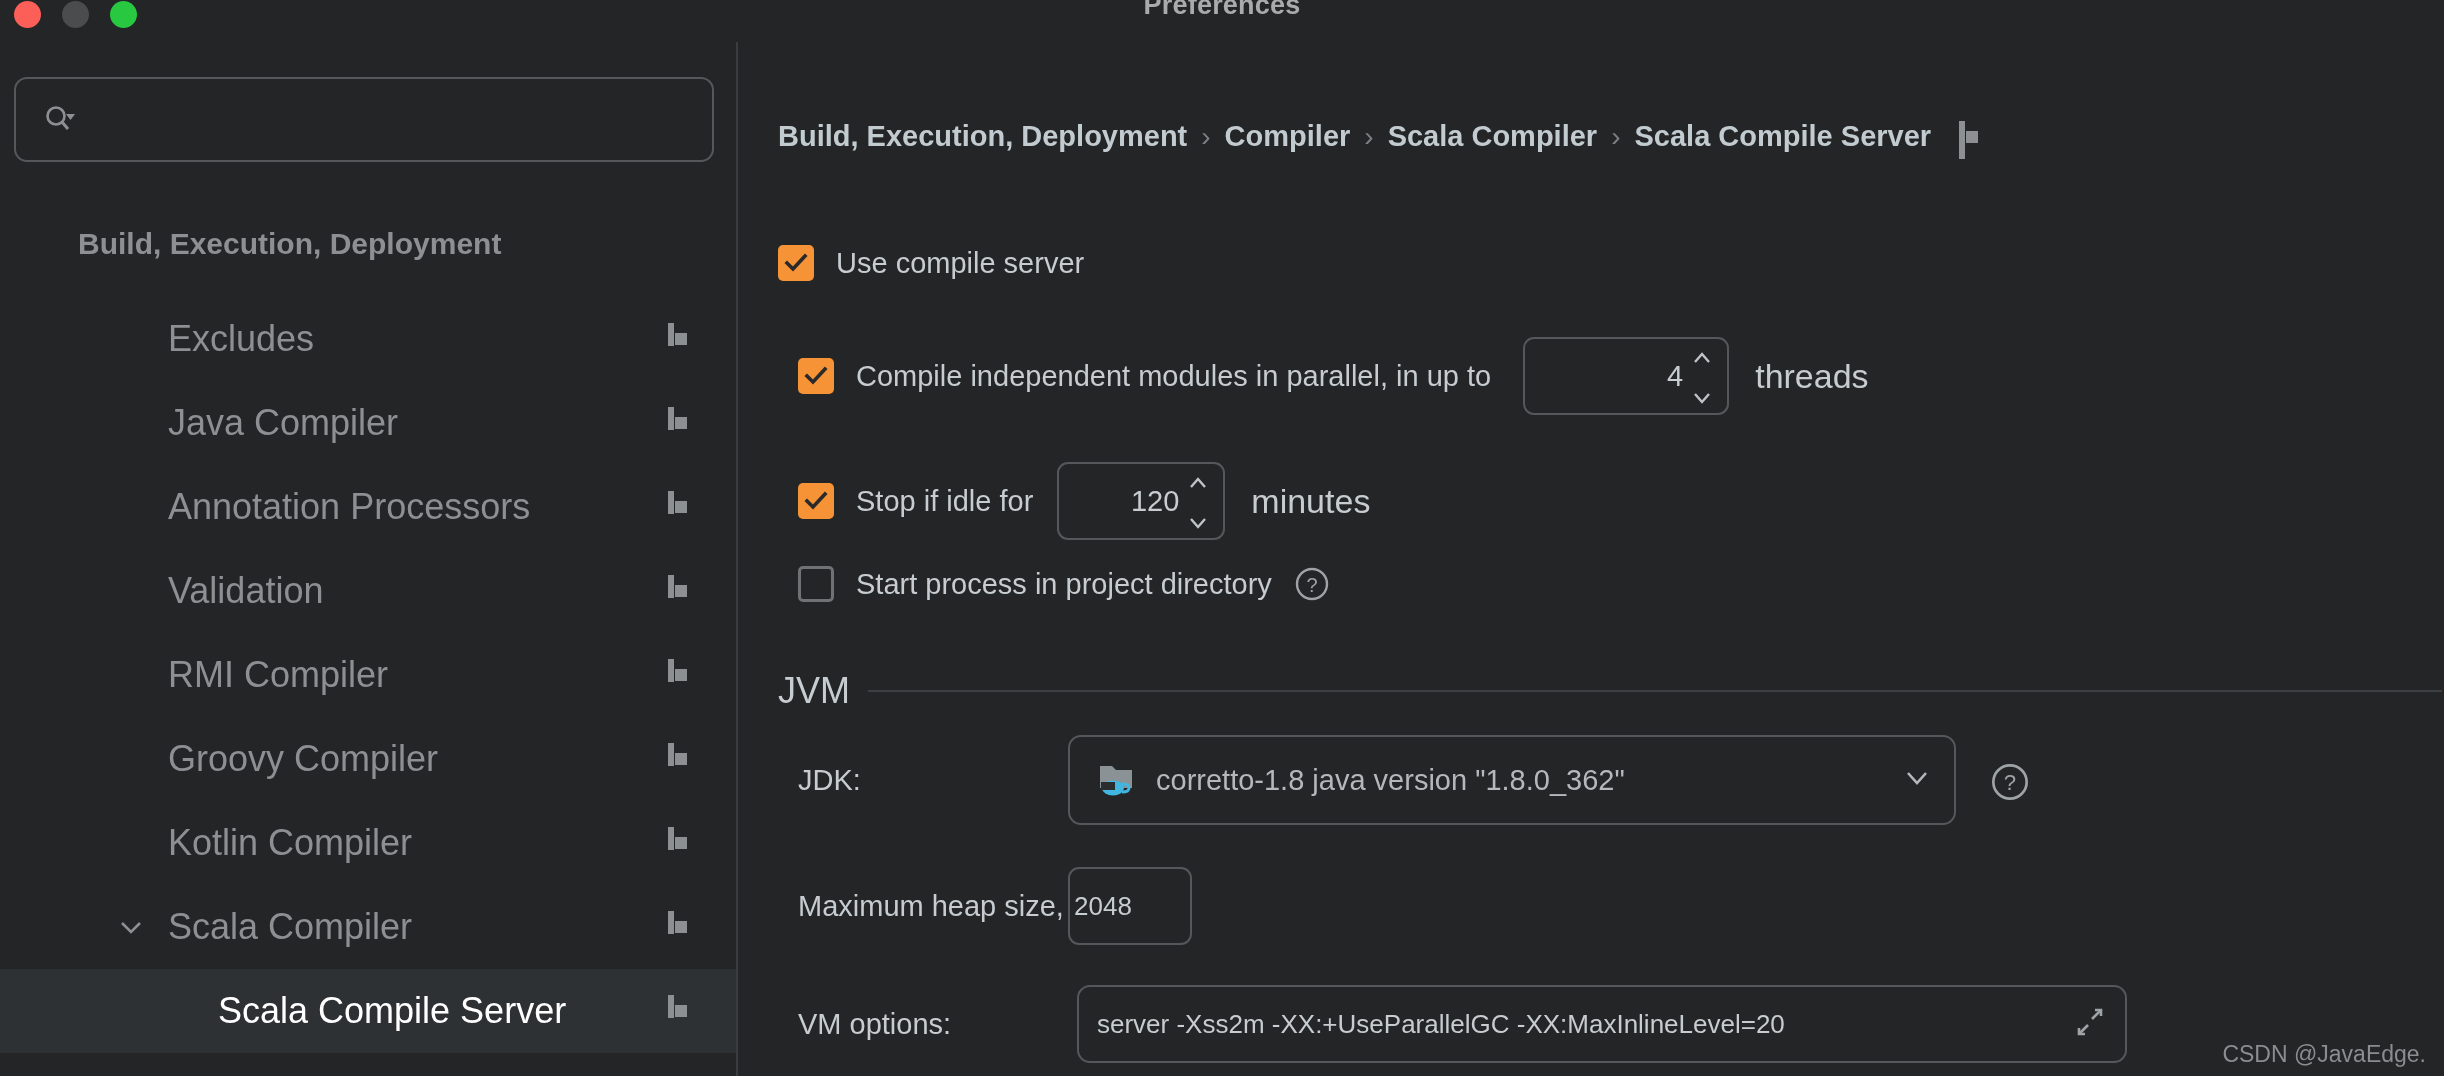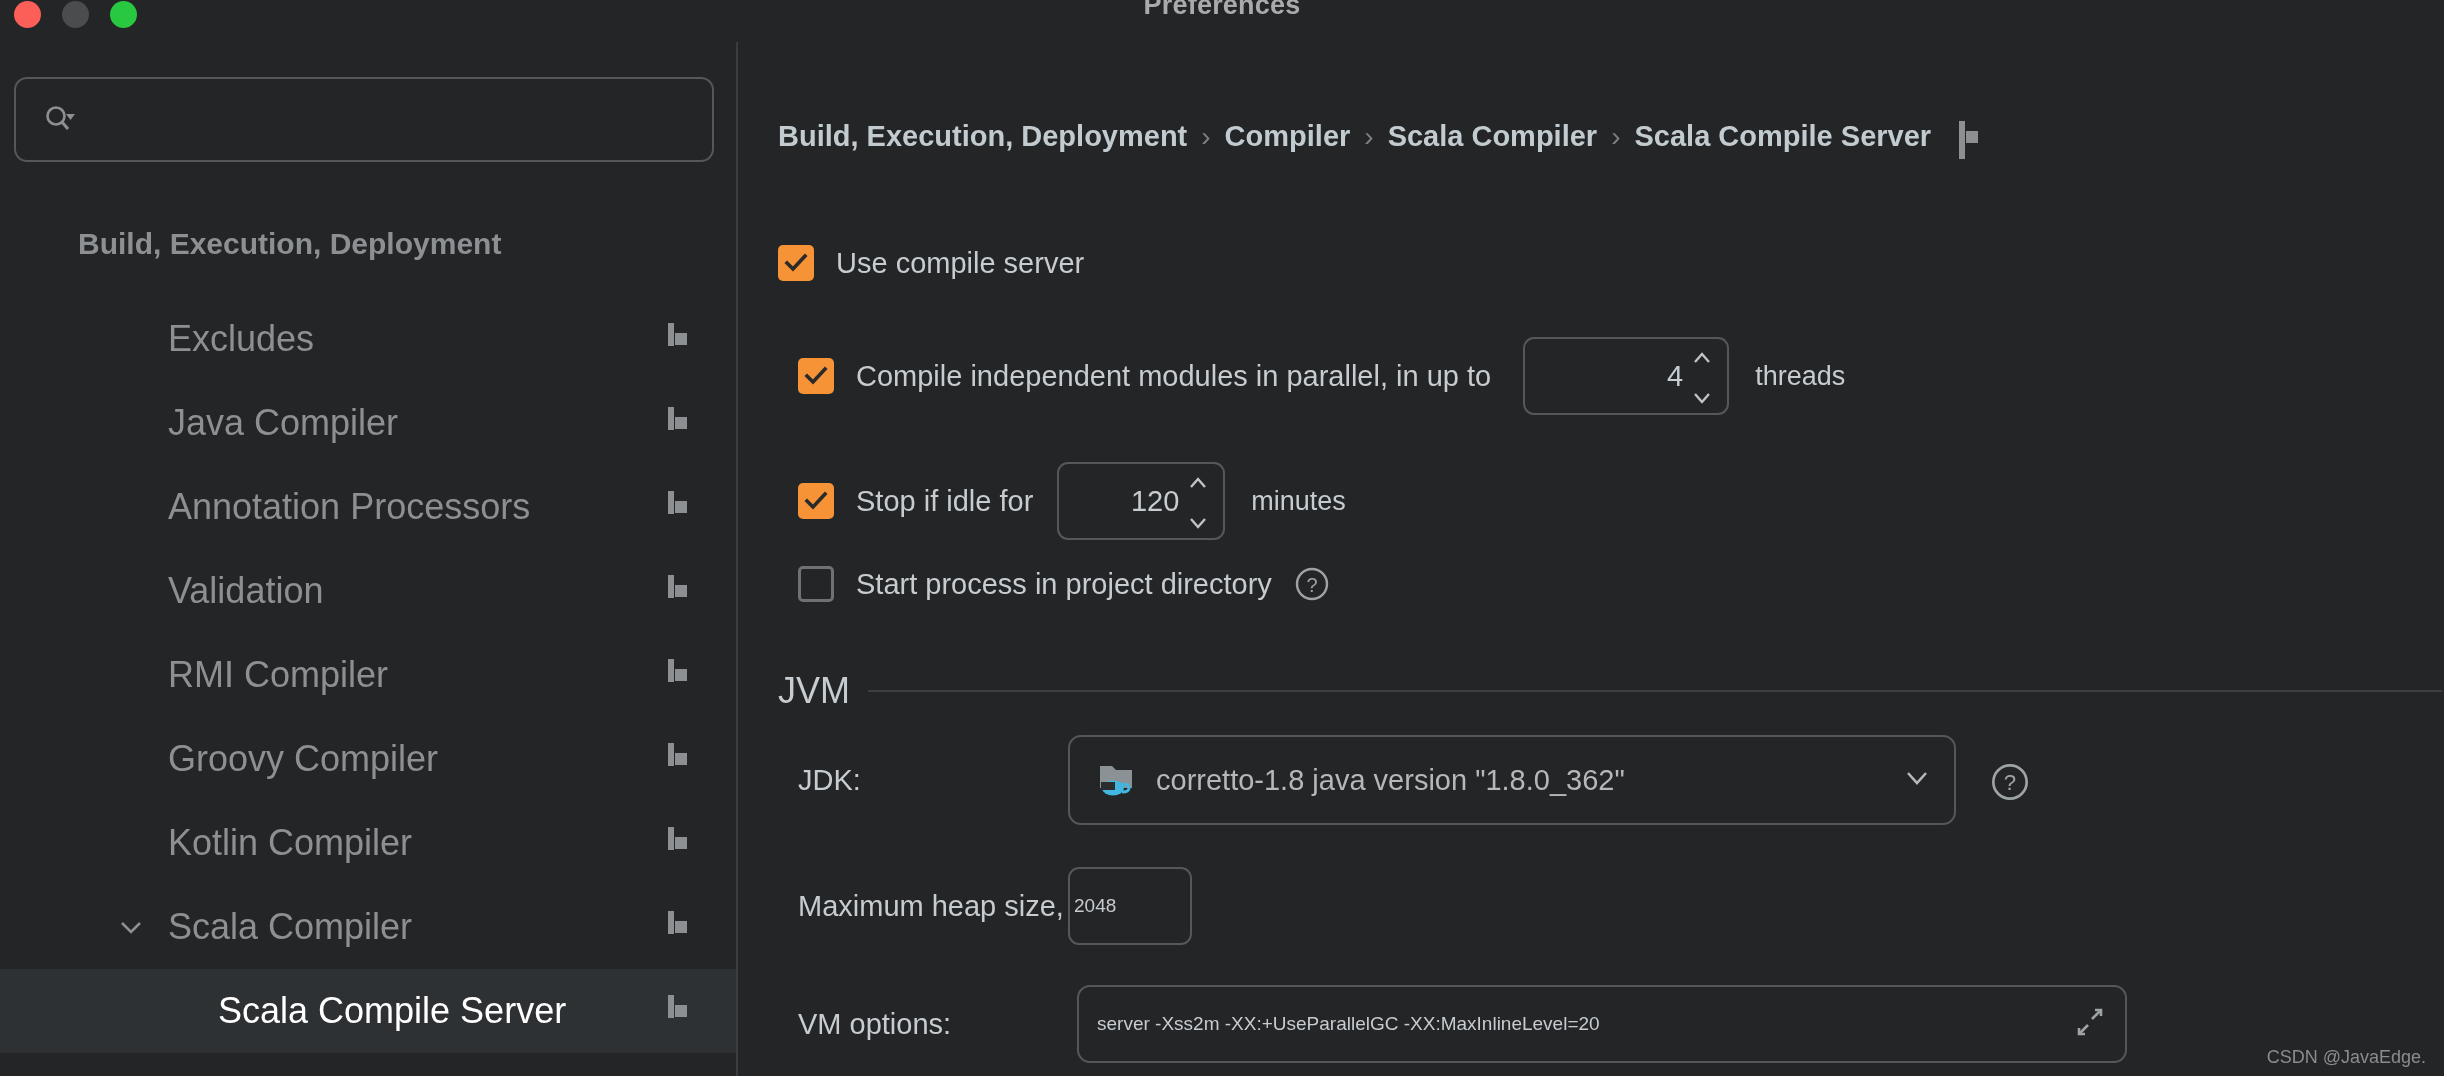--- a/index.html
+++ b/index.html
@@ -238,21 +238,21 @@
     right: 14px;
     top: 12px;
     width: 22px; height: 54px;
     display: flex;
     flex-direction: column;
     justify-content: space-between;
     align-items: center;
   }
 
   .unit-label {
-    font-size: 27px;
+    font-size: 34px;
     color: #C6CCD0;
     margin-left: 26px;
     white-space: nowrap;
   }
 
   .help-icon {
     width: 36px; height: 36px;
     margin-left: 22px;
     flex: 0 0 36px;
   }
@@ -317,35 +317,35 @@
     position: relative;
     border: 2px solid #55585A;
     border-radius: 11px;
     background: #232527;
     height: 78px;
     display: flex;
     align-items: center;
     overflow: hidden;
   }
   .textfield-input {
-    font-size: 19px;
+    font-size: 26px;
     color: #C6CCD0;
     background: transparent;
     border: none;
     outline: none;
     font-family: "Liberation Sans", sans-serif;
     width: 100%;
     height: 100%;
   }
 
   #watermark {
     position: absolute;
     right: 18px;
     bottom: 8px;
-    font-size: 18px;
+    font-size: 23px;
     color: #8A8D8F;
     white-space: nowrap;
   }
 </style>
 </head>
 <body>
 
 <div id="window">
 
   <div id="titlebar">

